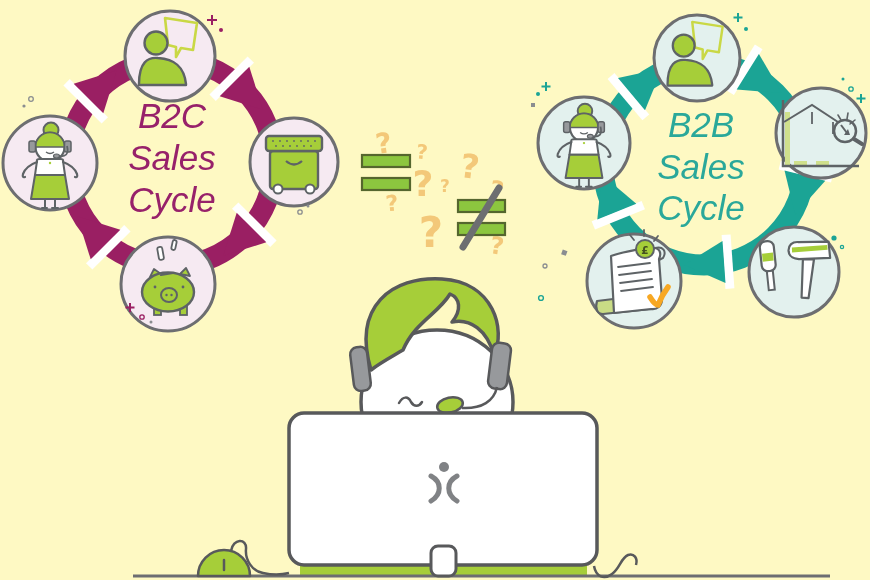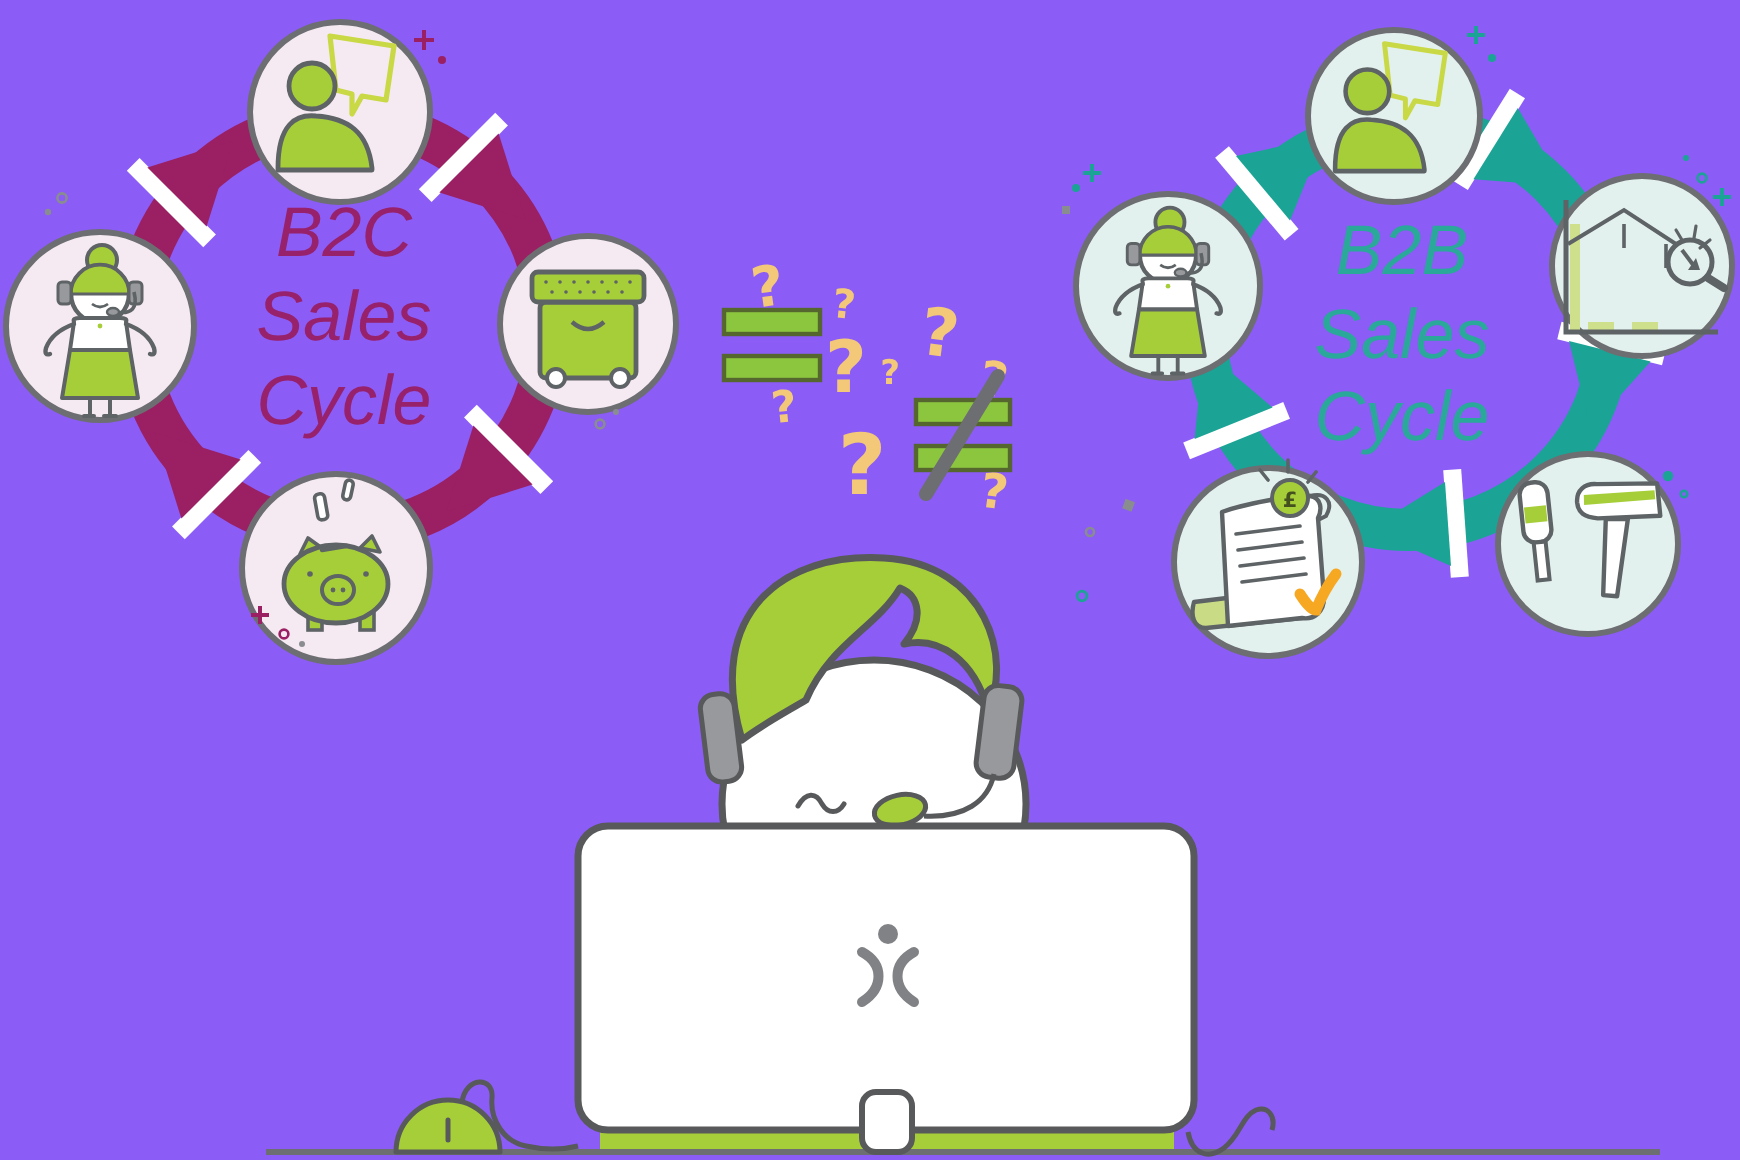--- a/index.html
+++ b/index.html
@@ -1,16 +1,16 @@
 <!DOCTYPE html>
 <html><head>
 <meta charset="utf-8">
 <style>
   html,body{margin:0;padding:0;background:#ffffff;}
-  .canvas{width:870px;height:580px;position:relative;background:#8b5cf6;overflow:hidden;}
+  .canvas{width:870px;height:580px;position:relative;background:#fef9c3;overflow:hidden;}
   svg{display:block;}
   .ring{fill:none;stroke-width:21;}
   .notch{stroke:#ffffff;stroke-width:9;fill:none;stroke-linecap:butt;}
   .iconbg{stroke:#6D6E71;stroke-width:3;}
   .ol{stroke:#5E6366;}
   .cycle-title{font-family:"Liberation Sans","DejaVu Sans",sans-serif;font-style:italic;font-size:35px;text-anchor:middle;}
   .q{fill:#F3C879;font-family:"DejaVu Sans",sans-serif;font-weight:bold;text-anchor:middle;}
   .eqbar{stroke:#55662E;stroke-width:2.2;}
   .coin-label{font-family:"DejaVu Sans",sans-serif;font-size:10.5px;font-weight:bold;fill:#44511F;text-anchor:middle;}
 </style>

